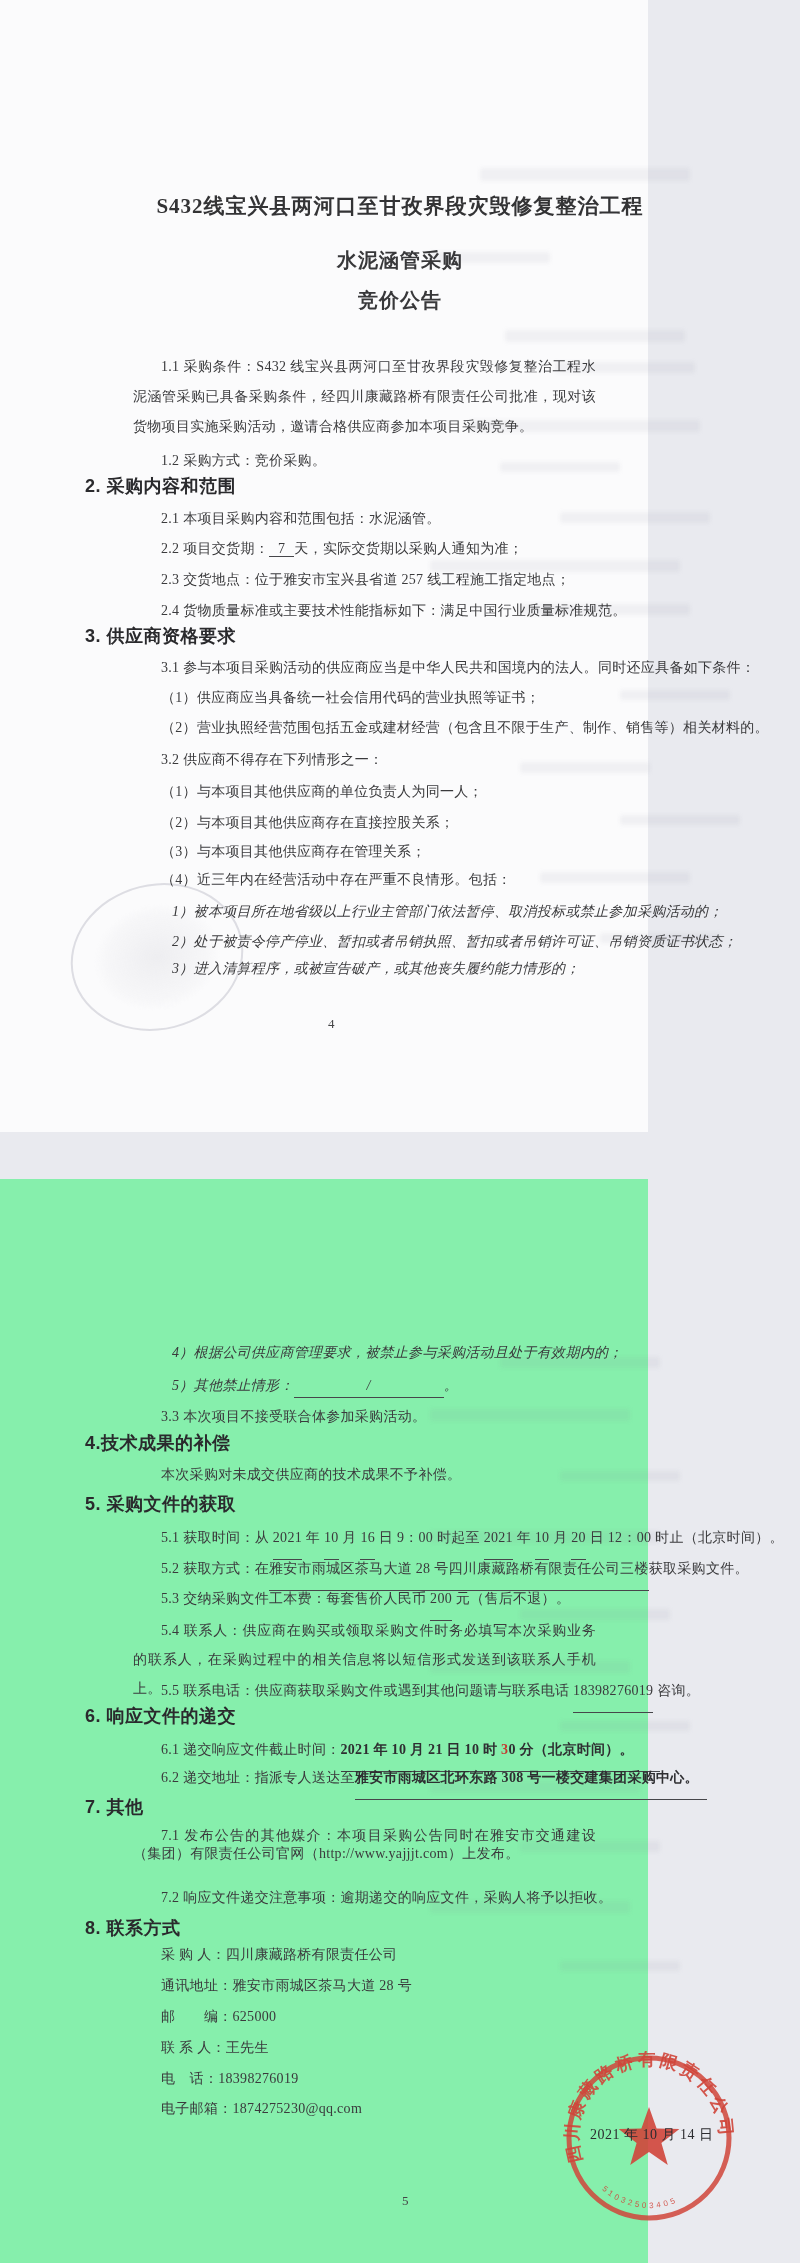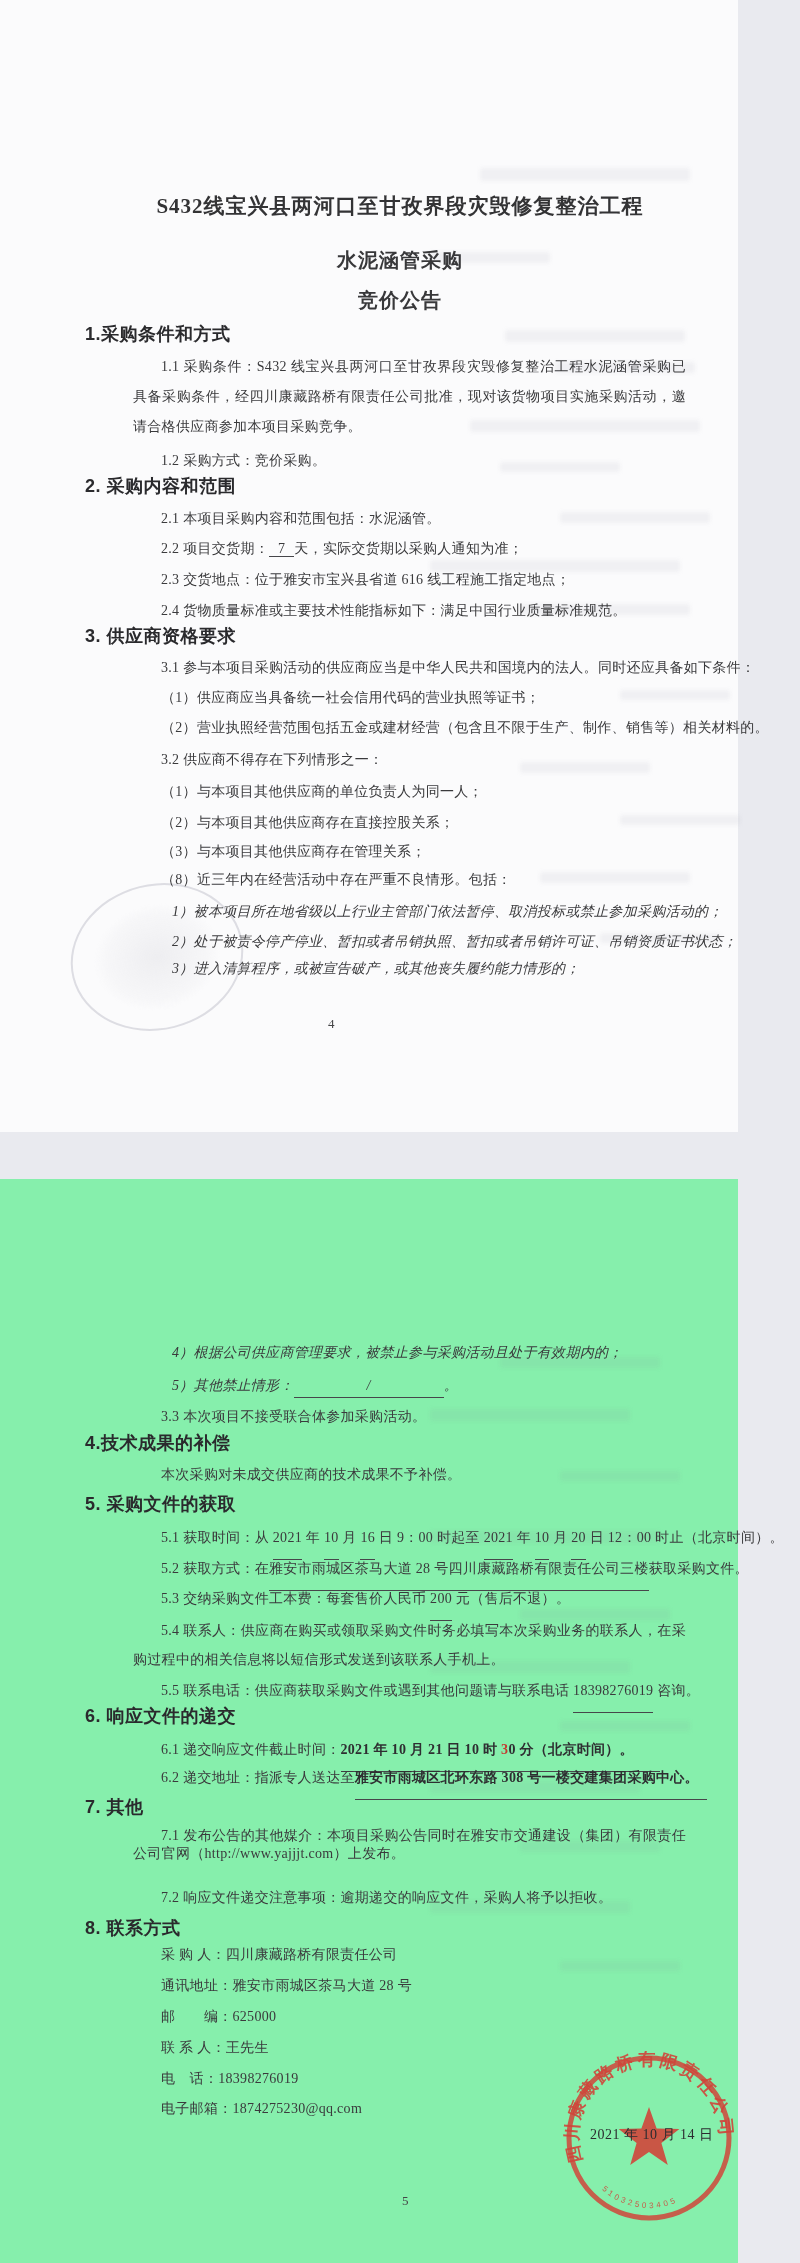--- a/index.html
+++ b/index.html
@@ -2,21 +2,21 @@
 <html><head>
 <meta charset="utf-8">
 <style>
   * { margin:0; padding:0; box-sizing:border-box; }
   html,body { background:#ffffff; }
   #screen {
     position:relative; width:800px; height:2263px; overflow:hidden;
     background:#e9eaef;
     font-family:"Liberation Serif","DejaVu Serif",serif;
   }
-  .page { position:absolute; left:0; width:738px; }
+  .page { position:absolute; left:0; width:648px; }
   #page1 { top:0; height:1132px; background:#fbfbfc; }
   #page2 { top:1179px; height:1127px; background:#86efac; }
 
   .ln {
     position:absolute; left:85px; right:52px;
     font-size:14px; line-height:22px; color:#3a3a3c;
     letter-spacing:.3px; white-space:nowrap;margin-left:48px;
   }
   .wrap { white-space:normal; text-align:justify; text-indent:2em; line-height:30px; }
   .l2 { left:113px; }
@@ -80,41 +80,40 @@
     <div class="sm" style="left:620px;top:815px;width:120px;height:10px"></div>
     <div class="sm" style="left:540px;top:872px;width:150px;height:11px"></div>
     <div class="sm" style="left:600px;top:933px;width:120px;height:10px"></div>
 
     <div class="ghost-stamp"></div>
 
     <div class="title" style="top:192px">S432线宝兴县两河口至甘孜界段灾毁修复整治工程</div>
     <div class="subtitle" style="top:287px">竞价公告</div>
     <div class="subtitle" style="top:247px">水泥涵管采购</div>
 
-    <div class="heading" style="top:322px">1.采购条件和方式</div>
     <div class="ln wrap" style="top:352px">1.1 采购条件：S432 线宝兴县两河口至甘孜界段灾毁修复整治工程水泥涵管采购已具备采购条件，经四川康藏路桥有限责任公司批准，现对该货物项目实施采购活动，邀请合格供应商参加本项目采购竞争。</div>
     <div class="ln l2" style="top:450px">1.2 采购方式：竞价采购。</div>
 
     <div class="heading" style="top:474px">2. 采购内容和范围</div>
     <div class="ln l2" style="top:508px">2.1 本项目采购内容和范围包括：水泥涵管。</div>
     <div class="ln l2" style="top:538px">
       <span>2.2 项目交货期：</span><span class="u" style="padding:0 9px">7</span><span>天，实际交货期以采购人通知为准；</span>
     </div>
-    <div class="ln l2" style="top:569px">2.3 交货地点：位于雅安市宝兴县省道 616 线工程施工指定地点；</div>
+    <div class="ln l2" style="top:569px">2.3 交货地点：位于雅安市宝兴县省道 257 线工程施工指定地点；</div>
     <div class="ln l2" style="top:600px">2.4 货物质量标准或主要技术性能指标如下：满足中国行业质量标准规范。</div>
 
     <div class="heading" style="top:624px">3. 供应商资格要求</div>
     <div class="ln l2" style="top:657px">3.1 参与本项目采购活动的供应商应当是中华人民共和国境内的法人。同时还应具备如下条件：</div>
     <div class="ln l2" style="top:687px">（1）供应商应当具备统一社会信用代码的营业执照等证书；</div>
     <div class="ln l2" style="top:717px">（2）营业执照经营范围包括五金或建材经营（包含且不限于生产、制作、销售等）相关材料的。</div>
     <div class="ln l2" style="top:749px">3.2 供应商不得存在下列情形之一：</div>
     <div class="ln l2" style="top:781px">（1）与本项目其他供应商的单位负责人为同一人；</div>
     <div class="ln l2" style="top:812px">（2）与本项目其他供应商存在直接控股关系；</div>
     <div class="ln l2" style="top:841px">（3）与本项目其他供应商存在管理关系；</div>
-    <div class="ln l2" style="top:869px">（8）近三年内在经营活动中存在严重不良情形。包括：</div>
+    <div class="ln l2" style="top:869px">（4）近三年内在经营活动中存在严重不良情形。包括：</div>
     <div class="ln l3" style="top:901px">1）被本项目所在地省级以上行业主管部门依法暂停、取消投标或禁止参加采购活动的；</div>
     <div class="ln l3" style="top:931px">2）处于被责令停产停业、暂扣或者吊销执照、暂扣或者吊销许可证、吊销资质证书状态；</div>
     <div class="ln l3" style="top:958px">3）进入清算程序，或被宣告破产，或其他丧失履约能力情形的；</div>
 
     <div class="pageno" style="top:1016px;left:328px">4</div>
   </div>
 
   <div class="page" id="page2">
 
     <div class="sm" style="left:500px;top:178px;width:160px;height:11px"></div>

